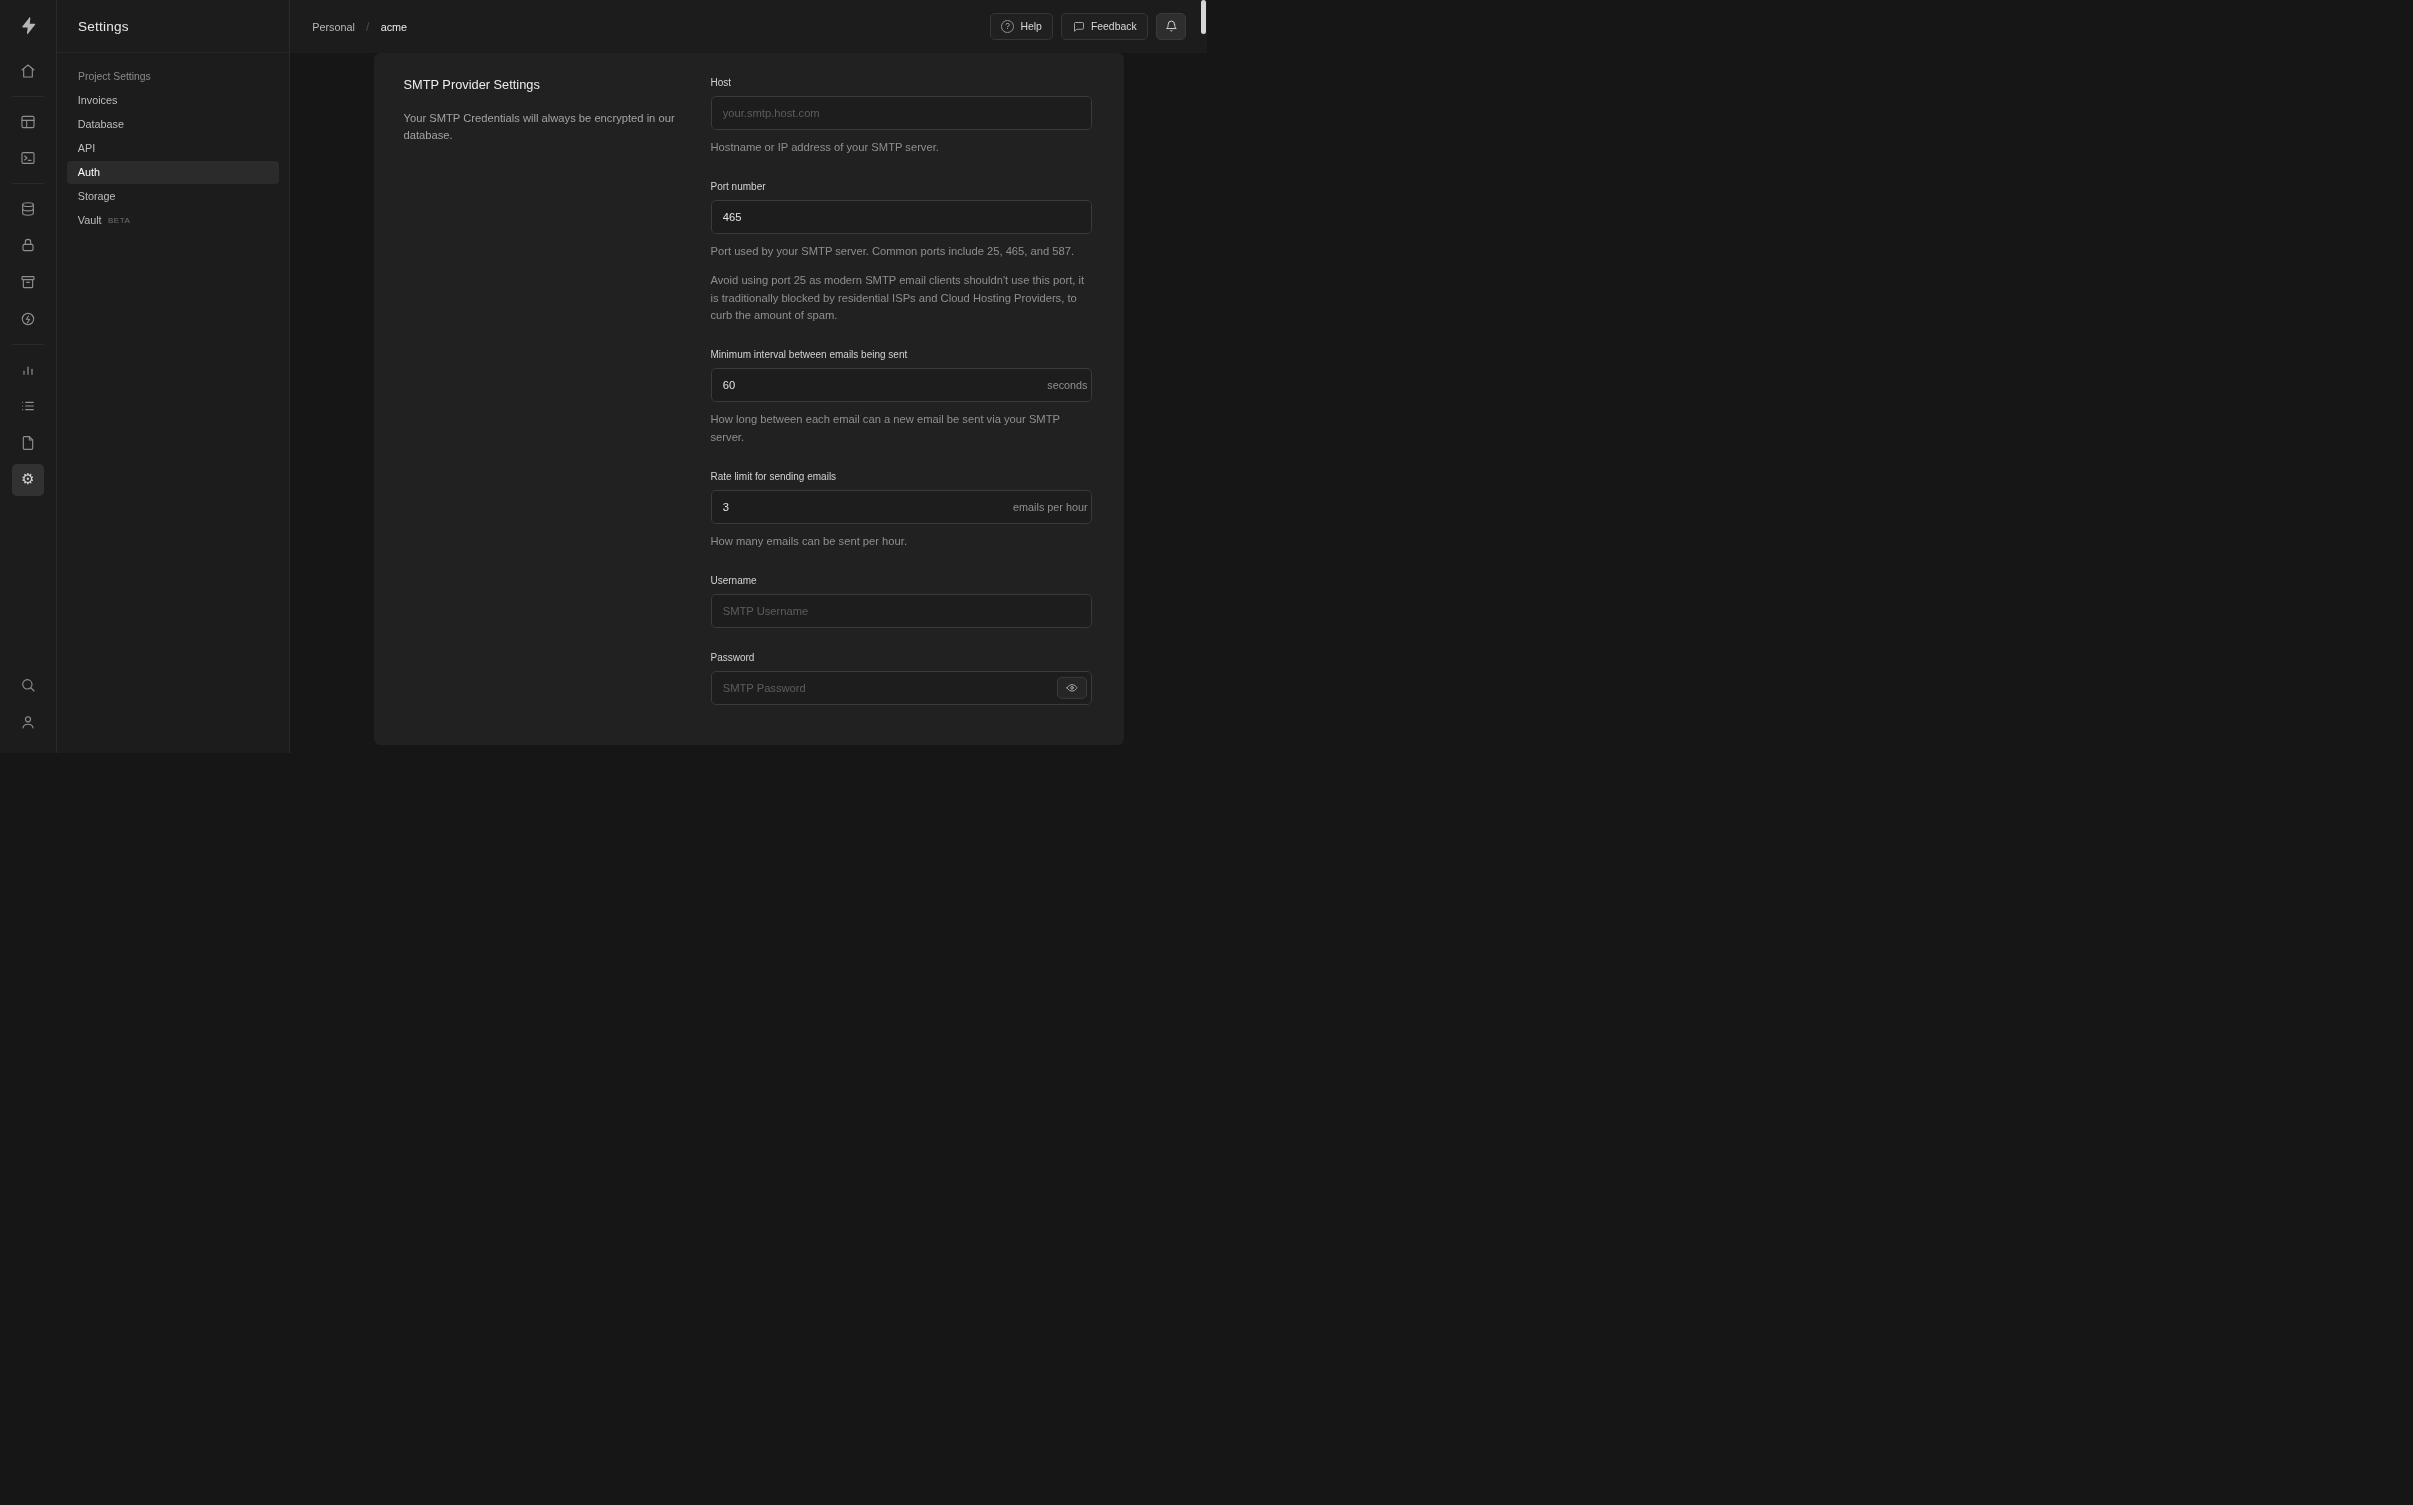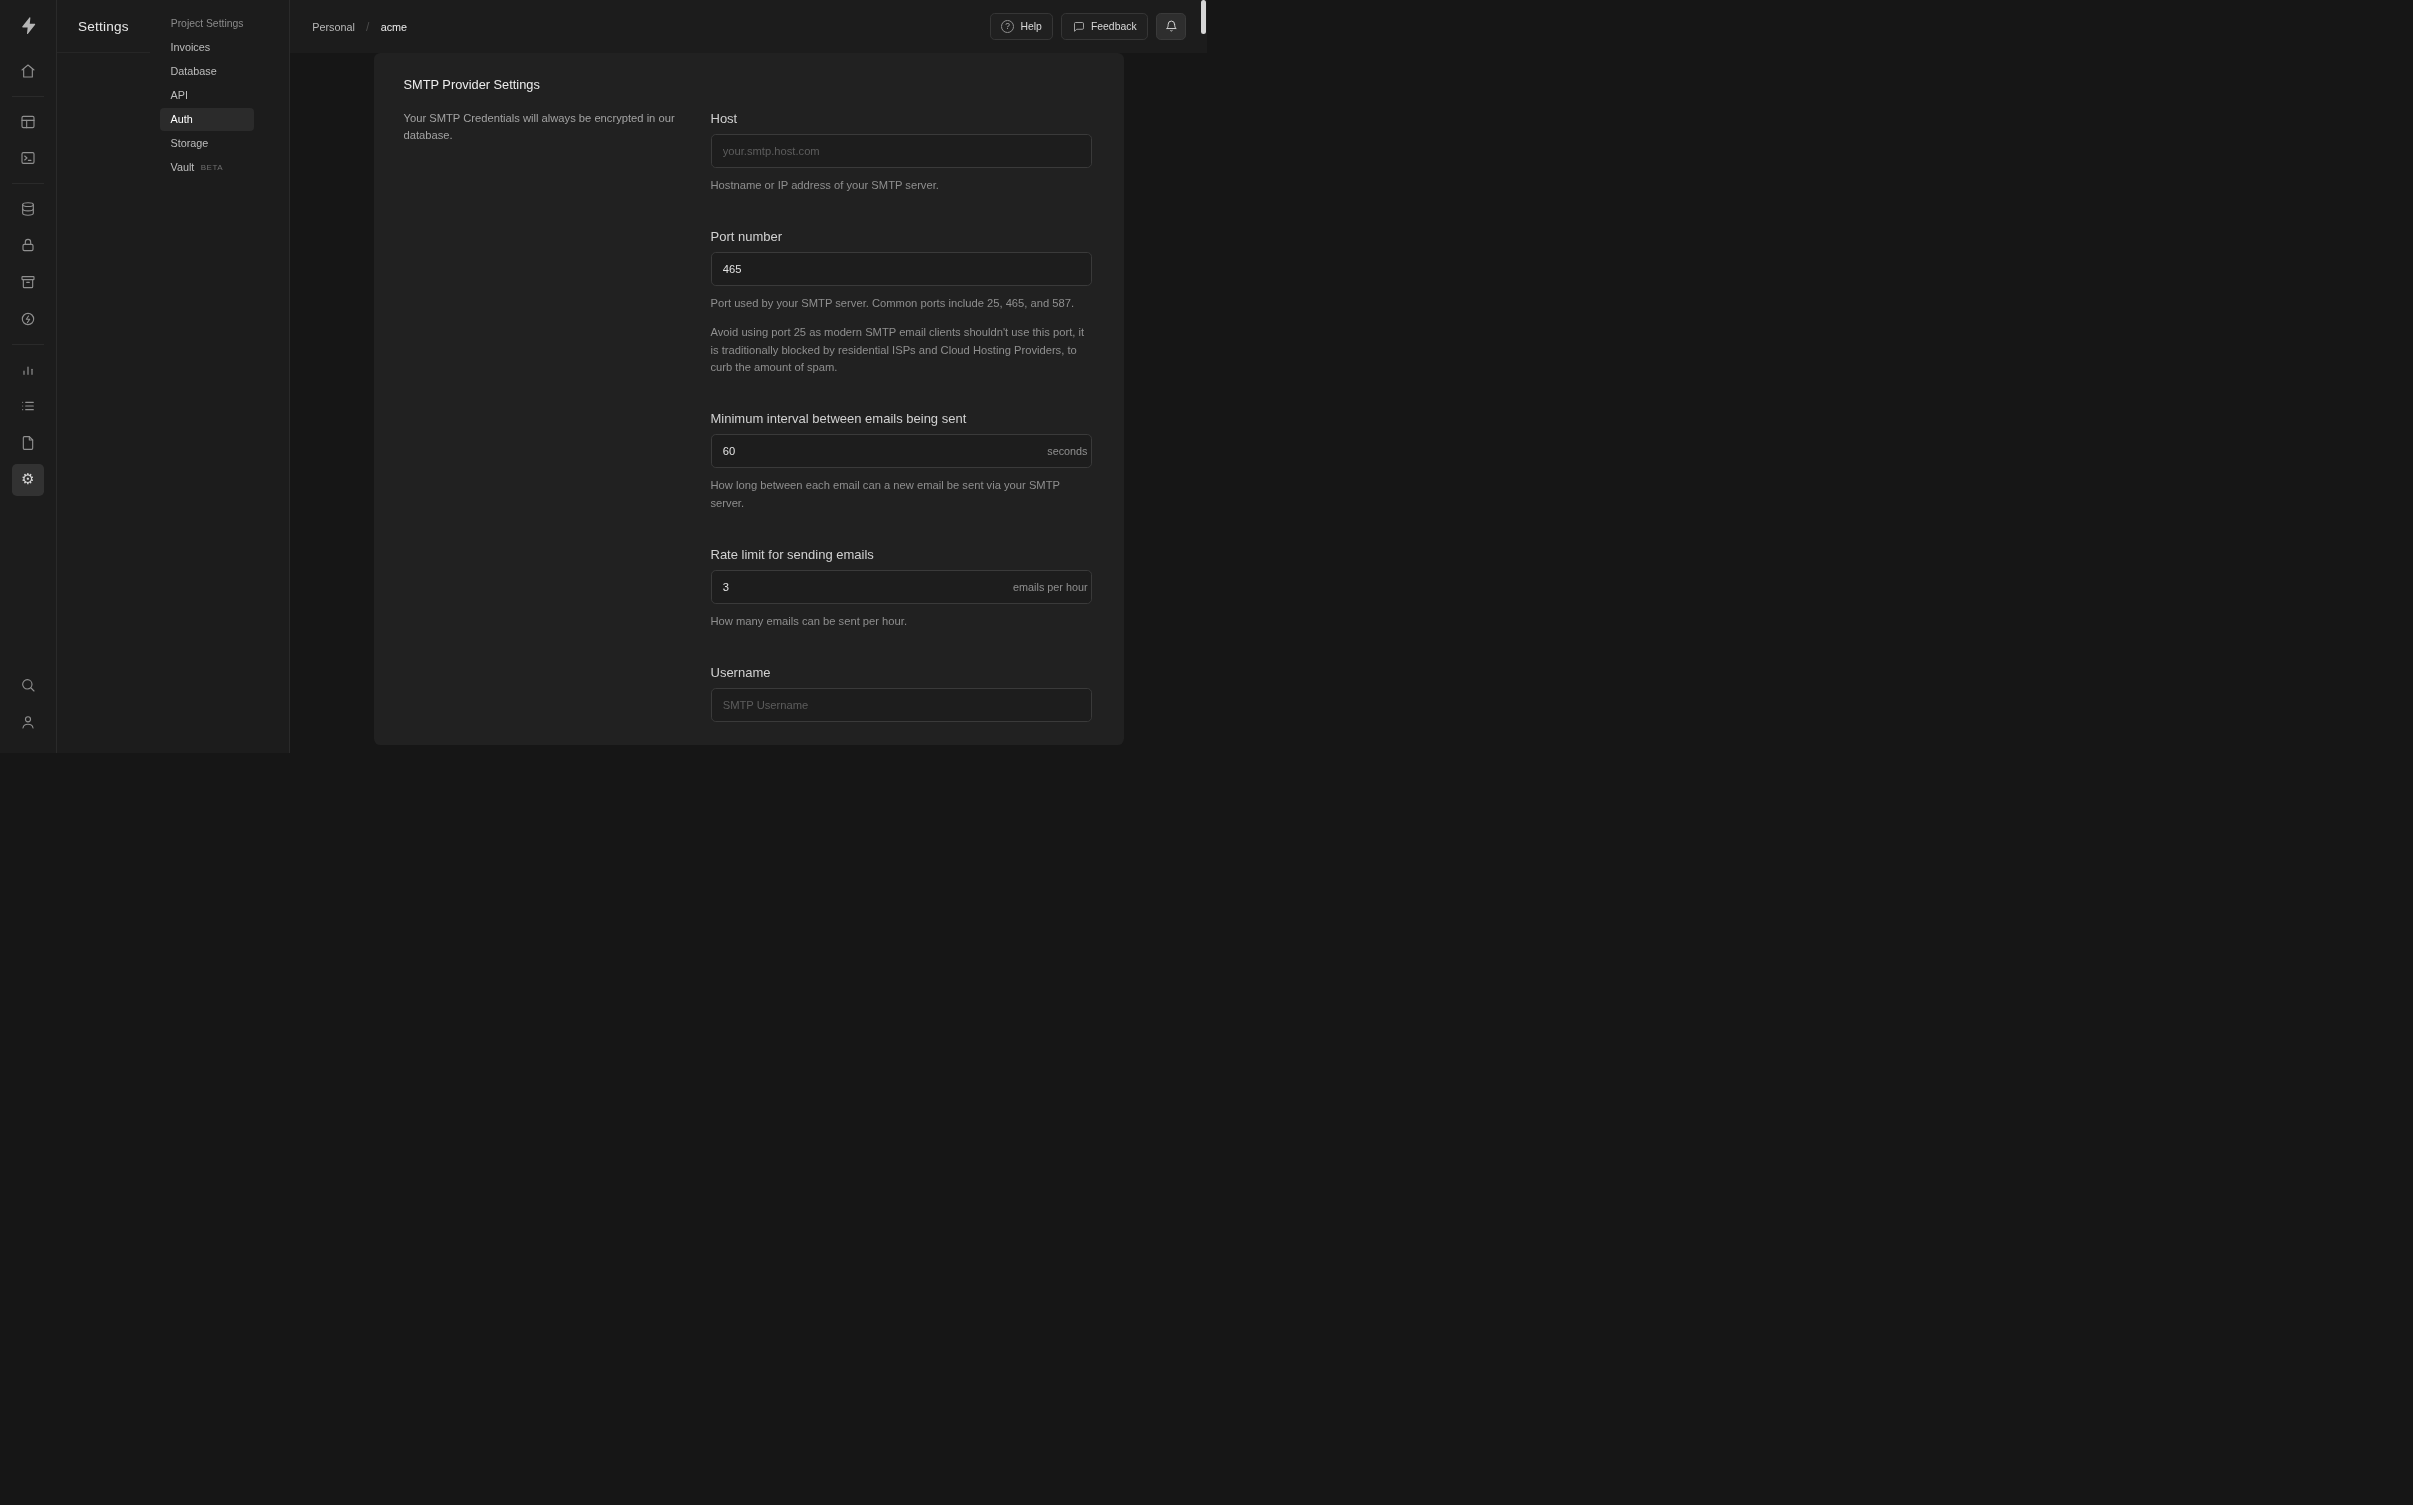--- a/index.html
+++ b/index.html
@@ -32,21 +32,21 @@
   .rail-divider { width:32px; height:0.8px; background:#2a2a2a; margin:6.4px 0; }
   .rail-spacer { flex:1; }
   .rail svg { display:block; }
   .gear-glyph { font-size:15px; line-height:1; font-family:"DejaVu Sans", sans-serif; }
 
   
   .sidebar {
     width:233px; flex:0 0 233px;
     background:#1c1c1c;
     border-right:0.8px solid #2a2a2a;
-    display:flex; flex-direction:row;
+    display:flex; flex-direction:column;
   }
   .sidebar-header {
     height:53px; flex:0 0 53px;
     display:flex; align-items:center;
     padding:0 21px;
     border-bottom:0.8px solid #262626;
   }
   .sidebar-title { font-size:13.6px; color:#e8e8e8; letter-spacing:0.2px; }
   .nav-section { padding:12.8px 0 11.2px; }
   .nav-section + .nav-section { border-top:0.8px solid #262626; }
@@ -104,21 +104,21 @@
     align-content:start;
     overflow:hidden;
   }
   .section-info { padding-right:32px; }
   .section-title { font-size:12.8px; color:#ededed; margin:0 0 17.6px; font-weight:400; }
   .section-desc { font-size:11.2px; color:#a3a3a3; line-height:1.55; max-width:279px; }
 
   .fields { min-width:0; }
   .field { margin-bottom:24px; }
   .field:last-child { margin-bottom:0; }
-  .field-label { display:block; font-size:13px; color:#d2d2d2; margin-bottom:8px;margin-top:34px; }
+  .field-label { display:block; font-size:10px; color:#d2d2d2; margin-bottom:8px; }
   .input-wrap { position:relative; }
   .text-input {
     width:100%; height:34px;
     background:#1d1d1d;
     border:0.8px solid #3a3a3a;
     border-radius:4.8px;
     padding:0 11.2px;
     color:#e2e2e2; font-size:11.2px;
     font-family:"Liberation Sans", sans-serif;
     outline:none;

